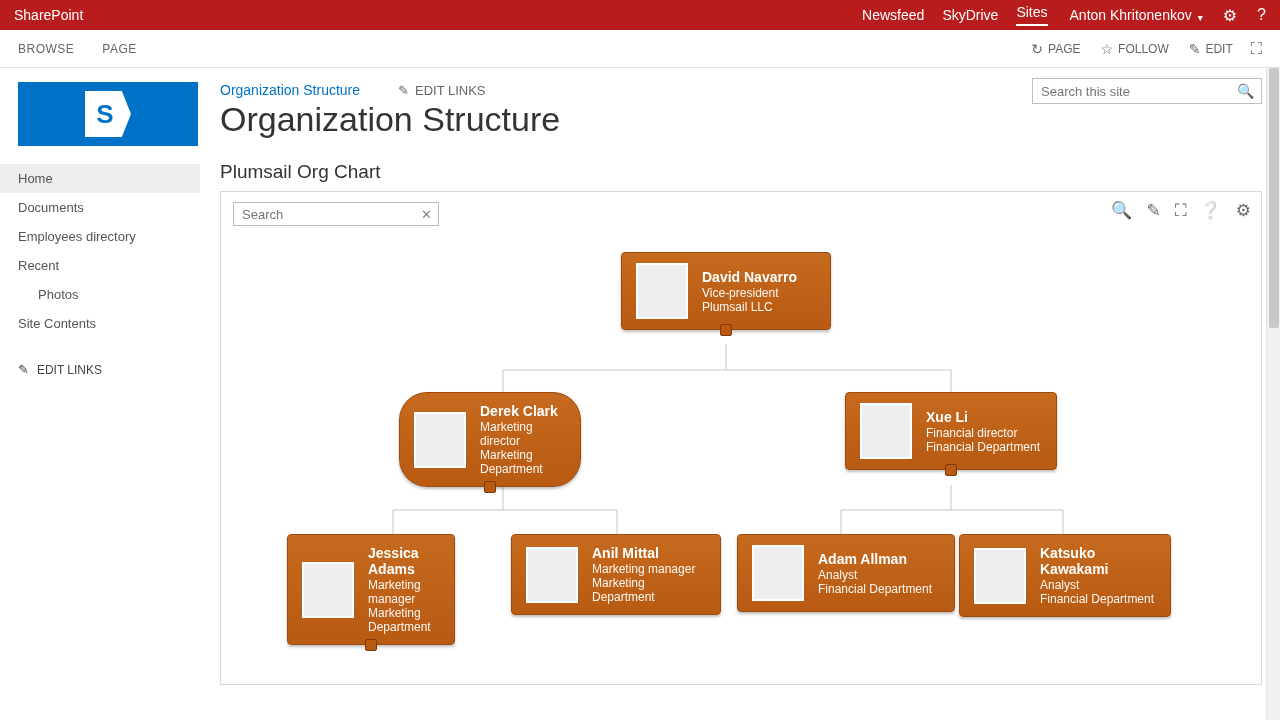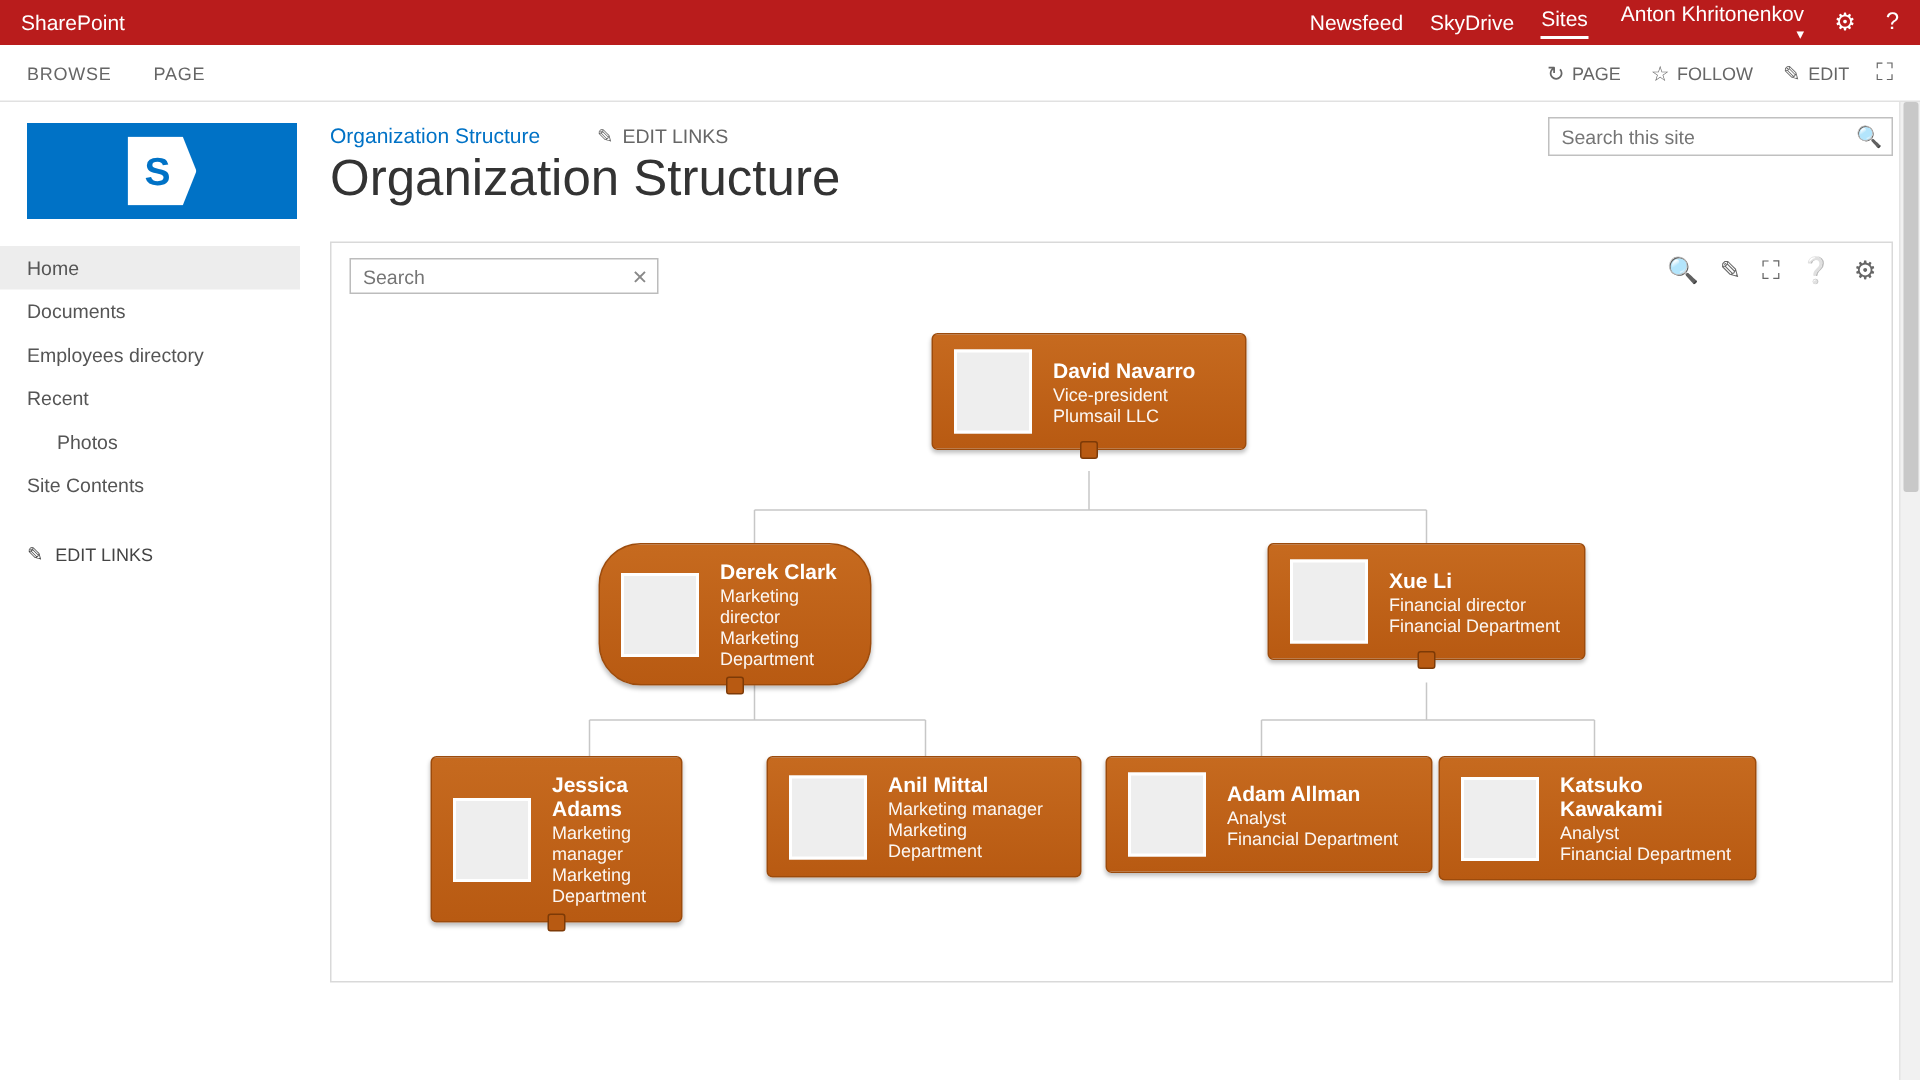--- a/index.html
+++ b/index.html
@@ -20,21 +20,21 @@
     color: #fff;
     height: 30px;
     display: flex;
     align-items: center;
     padding: 0 14px;
     font-size: 14px;
   }
   .suite-brand { font-weight: 400; }
   .suite-spacer { flex: 1; }
   .suite-link { margin-left: 18px; cursor: pointer; }
-  .suite-user { margin-left: 22px; cursor: pointer; display: flex; align-items: flex-end; flex-direction: column; }
+  .suite-user { margin-left: 22px; cursor: pointer; display: flex; align-items: flex-end; }
   .suite-user .caret { margin-left: 6px; font-size: 10px; }
   .suite-icon { margin-left: 20px; cursor: pointer; font-size: 16px; }
   .suite-active { border-bottom: 2px solid #fff; padding-bottom: 4px; }
 
   
   .ribbon {
     height: 38px;
     border-bottom: 1px solid #e1e1e1;
     display: flex;
     align-items: center;
@@ -225,20 +225,21 @@
 
     <div class="crumb-row">
       <span class="crumb">Organization Structure</span>
       <span class="crumb-edit">
         <span class="pen">✎</span>
         <span>EDIT LINKS</span>
       </span>
     </div>
     <h1 class="page-title">Organization Structure</h1>
 
+    <div class="webpart-title">Plumsail Org Chart</div>
 
     <div class="chart-frame">
       <div class="chart-search">
         <input type="text" placeholder="Search" style="">
         <span class="x">✕</span>
       </div>
       <div class="chart-tools">
         <span class="tool">🔍</span>
         <span class="tool">✎</span>
         <span class="tool">⛶</span>

